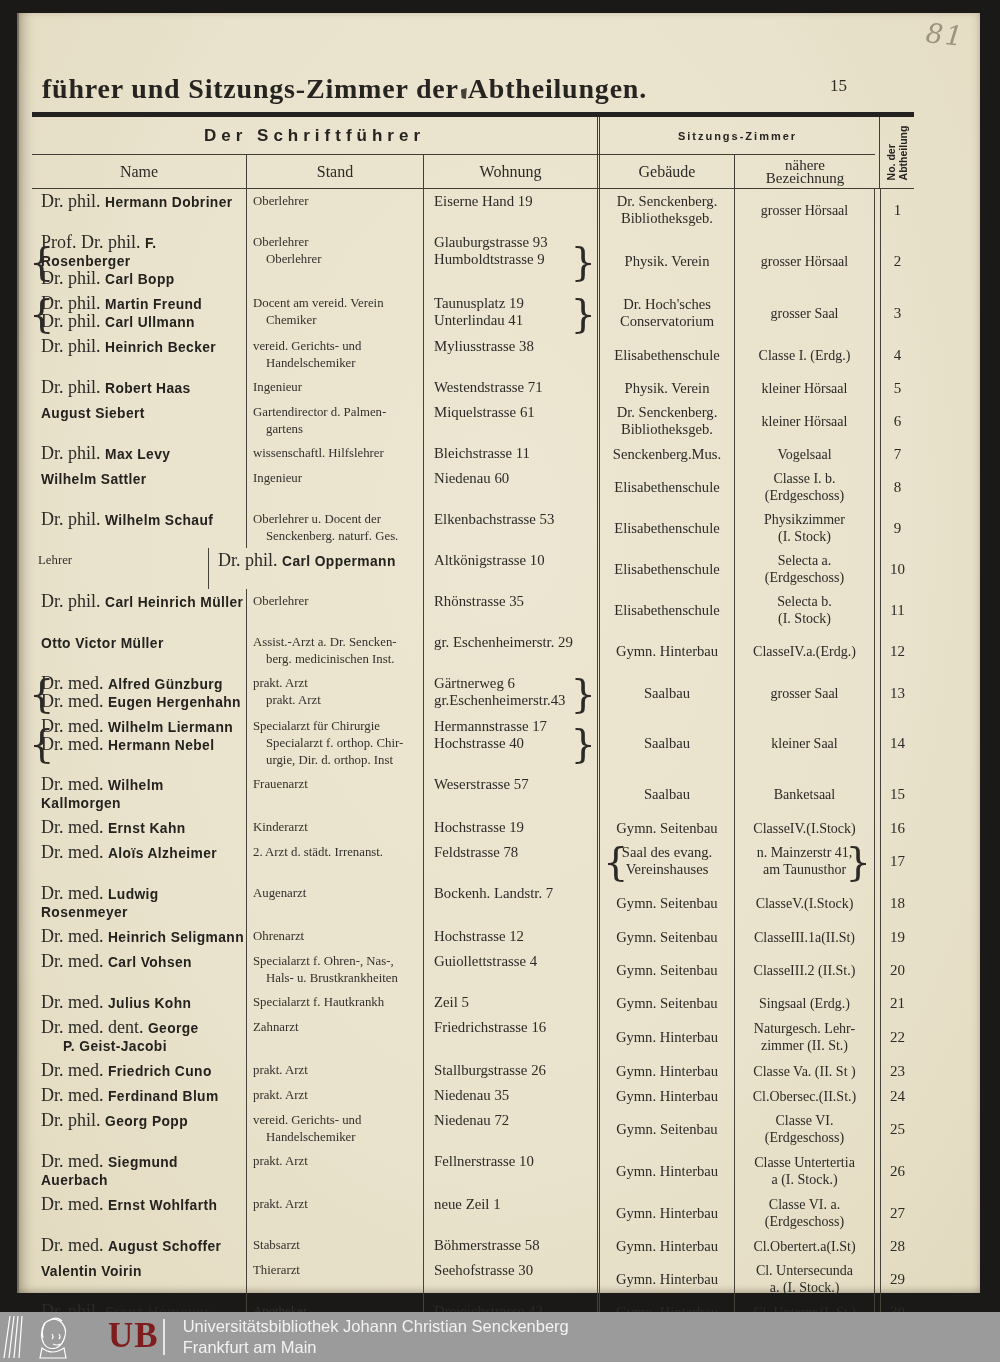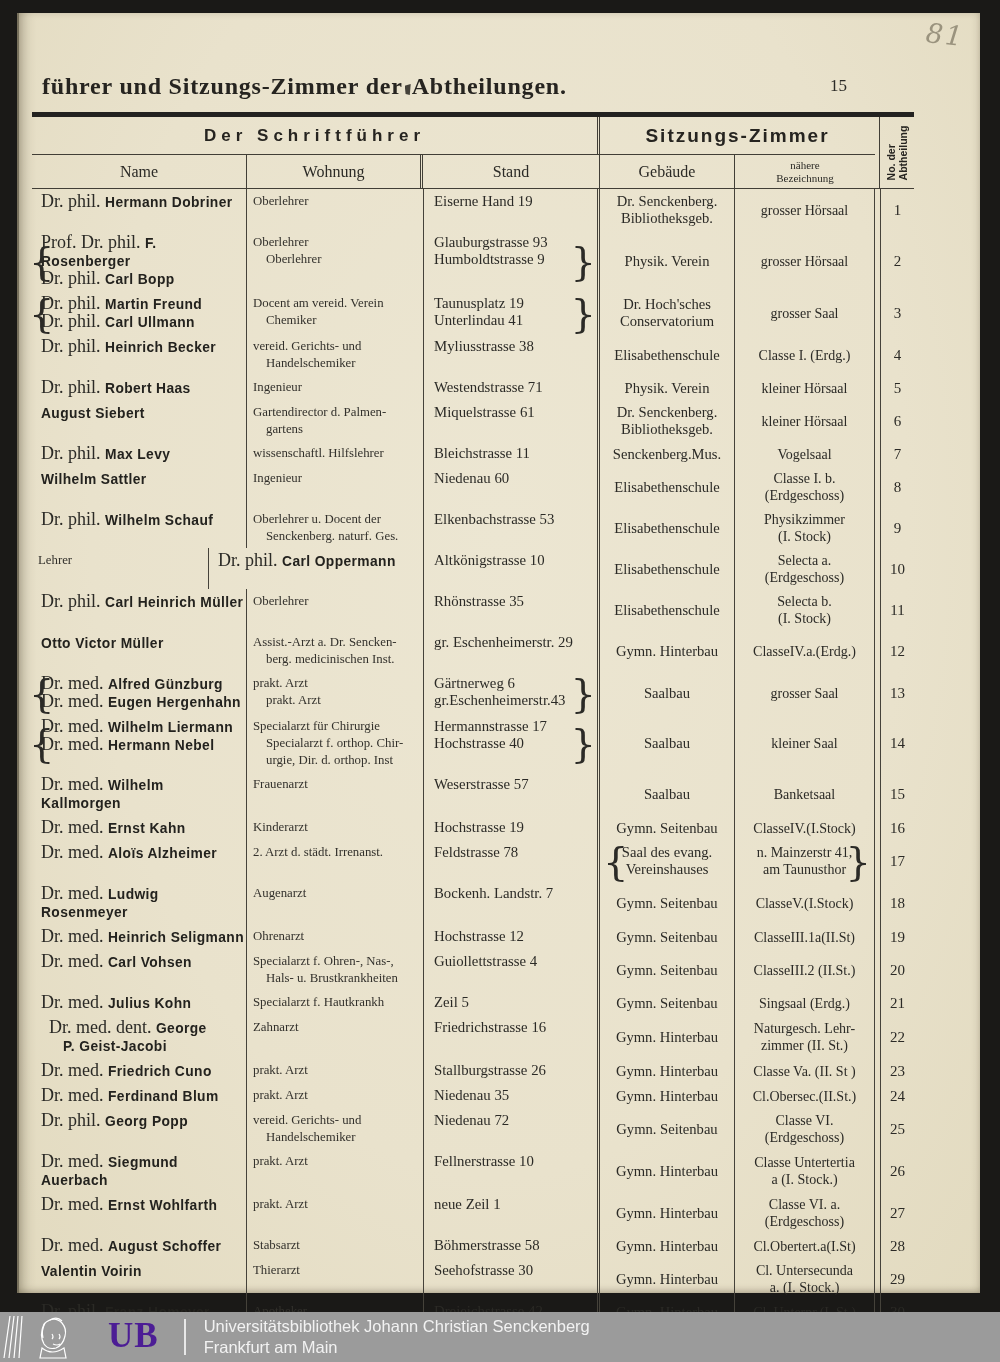--- a/index.html
+++ b/index.html
@@ -21,52 +21,52 @@
   }
   .pencil-note{
     position:absolute;top:6px;right:16px;
     font-family:"DejaVu Serif",serif;font-style:italic;
     font-size:27px;color:#9a937e;transform:rotate(6deg);letter-spacing:2px;
   }
   .page-head{position:absolute;left:23px;top:60px;width:900px;height:40px;}
   .page-title{
     position:absolute;left:0;top:0;
     font-family:"Liberation Serif",serif;font-weight:bold;
-    font-size:24px;letter-spacing:.8px;color:#262420;
+    font-size:28px;letter-spacing:.8px;color:#262420;
   }
   .stamp-mark{
     display:inline-block;width:6px;height:11px;background:#45423a;
     vertical-align:-1px;margin:0 1px 0 2px;
     clip-path:polygon(0 15%,100% 0,85% 100%,15% 90%);
   }
   .page-num{position:absolute;left:788px;top:3px;font-size:17px;color:#2b2a26;}
 
   
   .vtable{
     position:absolute;left:13px;top:99px;width:882px;
     border-top:5px solid #232220;
   }
   .thead{position:relative;border-bottom:1px solid #413e36;}
   .h1row{display:flex;width:843px;border-bottom:1px solid #413e36;}
   .h-sec{
     box-sizing:border-box;height:37px;display:flex;align-items:center;justify-content:center;
     font-family:"Liberation Sans",sans-serif;font-weight:bold;color:#262420;
   }
   .h-schrift{width:568px;border-right:3px double #413e36;font-size:17px;letter-spacing:5px;}
-  .h-sitz{width:275px;font-size:19px;letter-spacing:2px;}
+  .h-sitz{width:275px;font-size:11px;letter-spacing:2px;}
   .h2row{display:flex;}
   .h-col{
     box-sizing:border-box;height:33px;display:flex;align-items:center;justify-content:center;
     font-size:16px;color:#2b2a26;text-align:center;white-space:pre-line;
   }
   .h-name{width:215px;border-right:1px solid #413e36;}
   .h-stand{width:177px;border-right:1px solid #413e36;}
   .h-wohn{width:176px;border-right:3px double #413e36;}
   .h-geb{width:135px;border-right:1px solid #413e36;}
-  .h-bez{width:140px;font-size:11px;line-height:13px;}
+  .h-bez{width:140px;font-size:15px;line-height:13px;}
   .h-no{
     position:absolute;right:0;top:0;bottom:-1px;width:34px;
     border-left:1px solid #413e36;
   }
   .h-no .rot{
     position:absolute;left:50%;top:50%;
     transform:translate(-50%,-50%) rotate(-90deg);
     font-family:"Liberation Sans",sans-serif;font-weight:bold;
     font-size:10.5px;line-height:11.5px;white-space:nowrap;color:#262420;text-align:left;
   }
@@ -104,21 +104,21 @@
   
   .footer{
     position:absolute;left:0;top:1312px;width:1000px;height:50px;
     background:#9b9b9b;display:flex;align-items:center;
     font-family:"Liberation Sans",sans-serif;color:#f4f4f4;
   }
   .logo{display:flex;align-items:center;height:50px;}
   .logo svg{display:block;}
   .ub{
     font-family:"Liberation Serif",serif;font-weight:bold;font-size:35px;
-    color:#4c1d95;letter-spacing:1px;margin:0 25px 2px 2px;
+    color:#7f1d1d;letter-spacing:1px;margin:0 4px 2px 2px;
   }
   .logo-div{width:2px;height:36px;background:#e8e8e8;margin-right:18px;}
   .footer-text{font-size:16.5px;line-height:21px;color:#f2f2f2;}
 </style>
 </head>
 <body>
 
 <div class="paper">
   <div class="pencil-note">81</div>
 
@@ -128,22 +128,22 @@
   </div>
 
   <div class="vtable">
     <div class="thead">
       <div class="h1row">
         <div class="h-sec h-schrift">Der Schriftführer</div>
         <div class="h-sec h-sitz">Sitzungs-Zimmer</div>
       </div>
       <div class="h2row">
         <div class="h-col h-name">Name</div>
+        <div class="h-col h-stand">Stand</div>
         <div class="h-col h-wohn">Wohnung</div>
-        <div class="h-col h-stand">Stand</div>
         <div class="h-col h-geb">Gebäude</div>
         <div class="h-col h-bez">nähere
 Bezeichnung</div>
       </div>
       <div class="h-no">
         <div class="rot" style="white-space:pre-line;">No. der
 Abtheilung</div>
       </div>
     </div>
     <div class="tbody" id="rows">
@@ -557,21 +557,21 @@
           <div class="c gebc">
             <div class="">Gymn. Seitenbau</div>
           </div>
           <div class="c bezc">
             <div class="">Singsaal (Erdg.)</div>
           </div>
           <div class="c noc">21</div>
         </div>
         <div class="trow">
           <div class="c namec">
-            <div class="nline"><div class="pre" style="display: inline; margin-left: 8px;">Dr. med. dent. </div><b>George</b></div>
+            <div class="nline"><div class="pre" style="display: inline;">Dr. med. dent. </div><b>George</b></div>
             <div class="nline cont"><b>P. Geist-Jacobi</b></div>
           </div>
           <div class="c standc">
             <div class="">Zahnarzt</div>
           </div>
           <div class="c wohnc">
             <div class="">Friedrichstrasse 16</div>
           </div>
           <div class="c gebc">
             <div class="">Gymn. Hinterbau</div>

